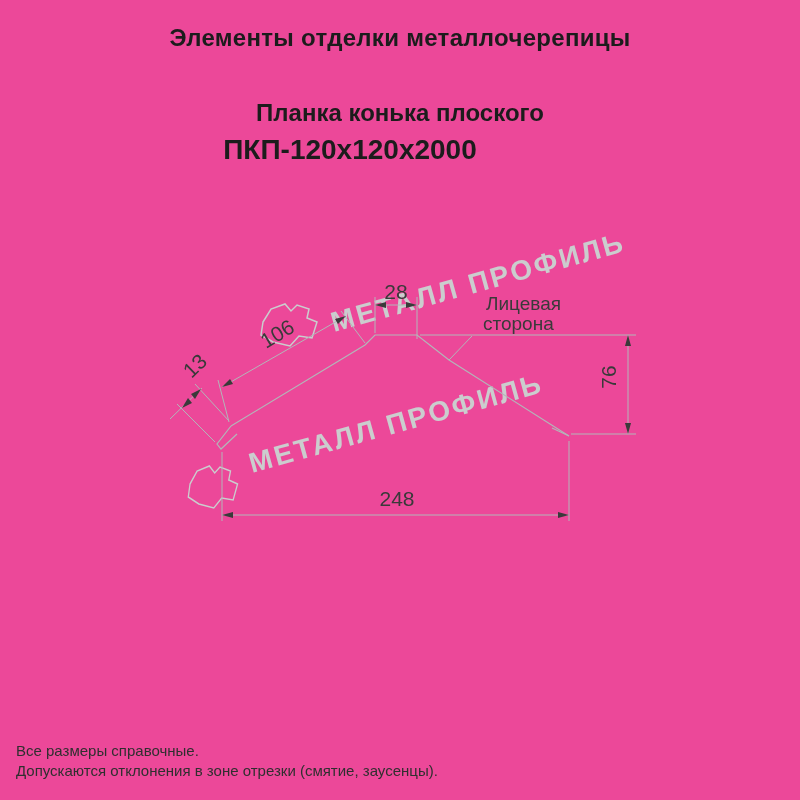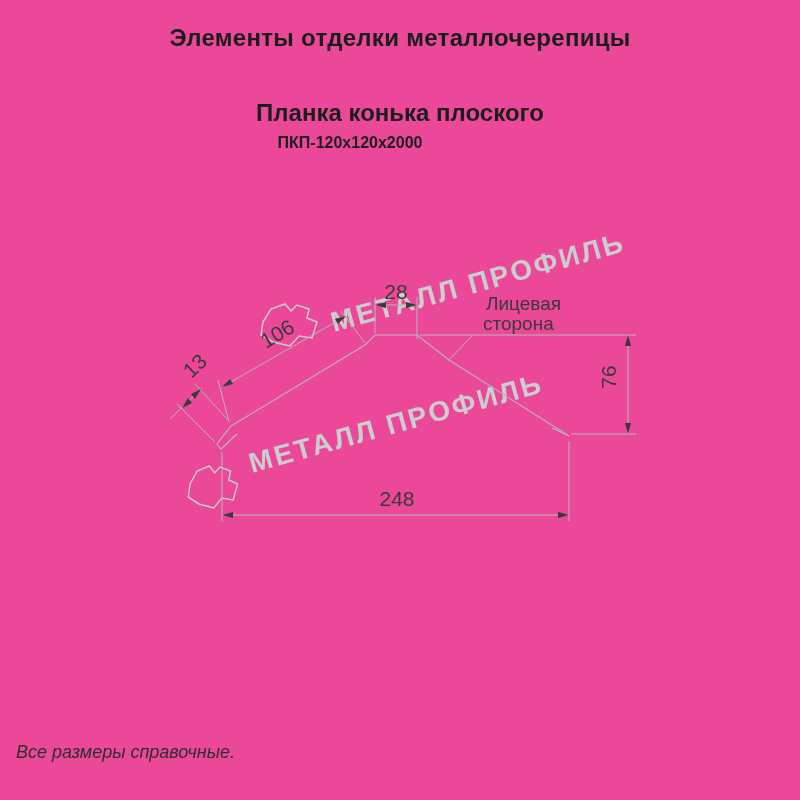--- a/index.html
+++ b/index.html
@@ -11,25 +11,25 @@
   .page-title{
     position:absolute;top:24px;left:0;width:800px;text-align:center;
     font-size:24px;font-weight:bold;color:#1c1c1c;letter-spacing:0.3px;
   }
   .product-name{
     position:absolute;top:99px;left:0;width:800px;text-align:center;
     font-size:24px;font-weight:bold;color:#1c1c1c;
   }
   .product-code{
     position:absolute;top:134px;left:0;width:700px;text-align:center;
-    font-size:16px;font-weight:bold;color:#1c1c1c;
+    font-size:28px;font-weight:bold;color:#1c1c1c;
   }
   .drawing-svg{position:absolute;left:0;top:0;}
   .footer-note{
-    position:absolute;left:16px;color:#2f2f2f;font-size:18px;white-space:nowrap;font-style:italic;
+    position:absolute;left:16px;color:#2f2f2f;font-size:15px;white-space:nowrap;
   }
   .footer-note.n1{top:742px;}
   .footer-note.n2{top:762px;}
   .dim-text{font-family:"Liberation Sans","DejaVu Sans",sans-serif;font-size:21px;}
   .label-text{font-family:"Liberation Sans","DejaVu Sans",sans-serif;font-size:19px;}
   .wm-text{font-family:"Liberation Sans","DejaVu Sans",sans-serif;font-size:28px;font-weight:600;letter-spacing:2.5px;}
 </style>
 </head>
 <body>
 
@@ -94,14 +94,15 @@
       <text class="dim-text" transform="translate(281,340) rotate(-31)" text-anchor="middle">106</text>
       <text class="dim-text" transform="translate(200,371) rotate(-44)" text-anchor="middle">13</text>
       <text class="dim-text" transform="translate(616,377) rotate(-90)" text-anchor="middle">76</text>
       <text class="dim-text" x="397" y="506" text-anchor="middle">248</text>
       <text class="label-text" x="486" y="310">Лицевая</text>
       <text class="label-text" x="483" y="330">сторона</text>
     </g>
   </svg>
 
   <div class="footer-note n1">Все размеры справочные.</div>
+  <div class="footer-note n2">Допускаются отклонения в зоне отрезки (смятие, заусенцы).</div>
 
 </div>
 
 </body></html>

